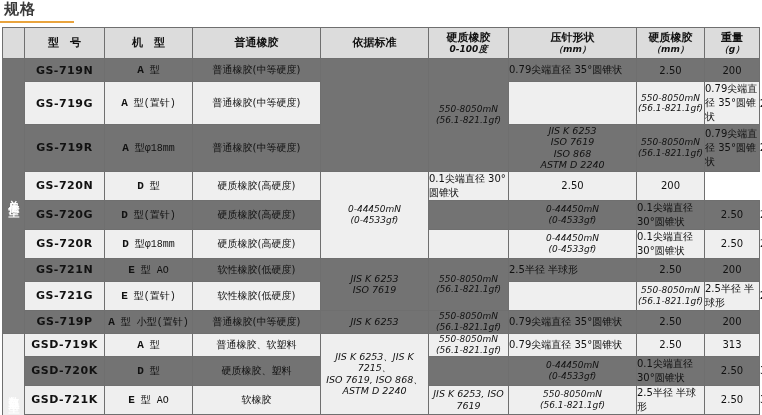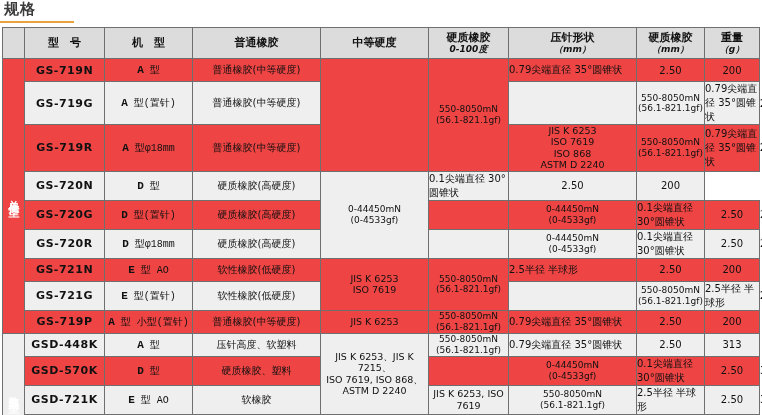--- a/index.html
+++ b/index.html
@@ -17,29 +17,29 @@
   col.c-shape{width:128px;}
   col.c-height{width:68px;}
   col.c-weight{width:55px;}
   th,td{border:1px solid #6f6f6f;font-size:10px;text-align:center;vertical-align:middle;padding:0;}
   thead th{background:#dcdcdc;font-weight:bold;font-size:11px;line-height:1.25;height:30px;color:#111;}
   thead th .sub{font-size:9px;font-weight:bold;display:block;font-style:italic;}
   td.model{font-weight:bold;font-size:11px;background:#ffffff;height:22px;letter-spacing:0.5px;}
   td.type{font-size:10px;font-family:Liberation Mono, monospace;}
   td.type b{font-size:11px;}
   td.mat{font-size:10px;}
-  td.std{font-size:9.5px;line-height:1.2;}
-  td.load{font-size:9px;line-height:1.15;}
+  td.std{font-size:9.5px;line-height:1.2;font-style:italic;}
+  td.load{font-size:9px;line-height:1.15;font-style:italic;}
   td.shape{font-size:10px;text-align:left;}
   td.hgt,td.wgt{font-size:10px;}
   .side-cell{background:#f0a030;color:#ffffff;font-weight:bold;font-size:11px;padding:0;}
   .side-inner{writing-mode:vertical-rl;text-orientation:upright;letter-spacing:3px;margin:0 auto;line-height:1;}
   .side-green{background:#57b84a;}
   tr.shade td{background:#efefef;}
-  tr.white td{background:#ef4444;}
+  tr.white td{background:#737373;}
 </style>
 </head>
 <body>
 
 <div class="page">
   <div class="page-title">规格</div>
   <div class="title-rule"></div>
 
   <table>
     <colgroup>
@@ -52,21 +52,21 @@
         <col class="c-shape">
         <col class="c-height">
         <col class="c-weight">
     </colgroup>
     <thead>
       <tr>
         <th></th>
         <th><span>型　号</span></th>
         <th><span>机　型</span></th>
         <th><span>普通橡胶</span></th>
-        <th><span>中等硬度</span></th>
+        <th><span>依据标准</span></th>
         <th><span>硬质橡胶</span><span class="sub">0-100度</span></th>
         <th><span>压针形状</span><span class="sub">（mm）</span></th>
         <th><span>硬质橡胶</span><span class="sub">（mm）</span></th>
         <th><span>重量</span><span class="sub">（g）</span></th>
       </tr>
     </thead>
     <tbody id="tbody">
         <tr class="white">
           <td rowspan="9" class="side-cell">
             <div class="side-inner">单体型</div>
@@ -156,31 +156,31 @@
           <td class="std" rowspan="1">JIS K 6253</td>
           <td class="load" rowspan="1">550-8050mN<br>(56.1-821.1gf)</td>
           <td class="shape">0.79尖端直径 35°圆锥状</td>
           <td class="hgt">2.50</td>
           <td class="wgt">200</td>
         </tr>
         <tr class="shade">
           <td rowspan="5" class="side-cell side-green">
             <div class="side-inner">数显型</div>
           </td>
-          <td class="model">GSD-448K</td>
+          <td class="model">GSD-719K</td>
           <td class="type"><b>A</b> 型</td>
-          <td class="mat">压针高度、软塑料</td>
+          <td class="mat">普通橡胶、软塑料</td>
           <td class="std" rowspan="3">JIS K 6253、JIS K 7215、<br>ISO 7619, ISO 868、<br>ASTM D 2240</td>
           <td class="load" rowspan="1">550-8050mN<br>(56.1-821.1gf)</td>
           <td class="shape">0.79尖端直径 35°圆锥状</td>
           <td class="hgt">2.50</td>
           <td class="wgt">313</td>
         </tr>
         <tr class="white">
-          <td class="model">GSD-570K</td>
+          <td class="model">GSD-720K</td>
           <td class="type"><b>D</b> 型</td>
           <td class="mat">硬质橡胶、塑料</td>
           <td class="std"></td>
           <td class="load" rowspan="1">0-44450mN<br>(0-4533gf)</td>
           <td class="shape">0.1尖端直径 30°圆锥状</td>
           <td class="hgt">2.50</td>
           <td class="wgt">313</td>
         </tr>
         <tr class="shade">
           <td class="model">GSD-721K</td>

